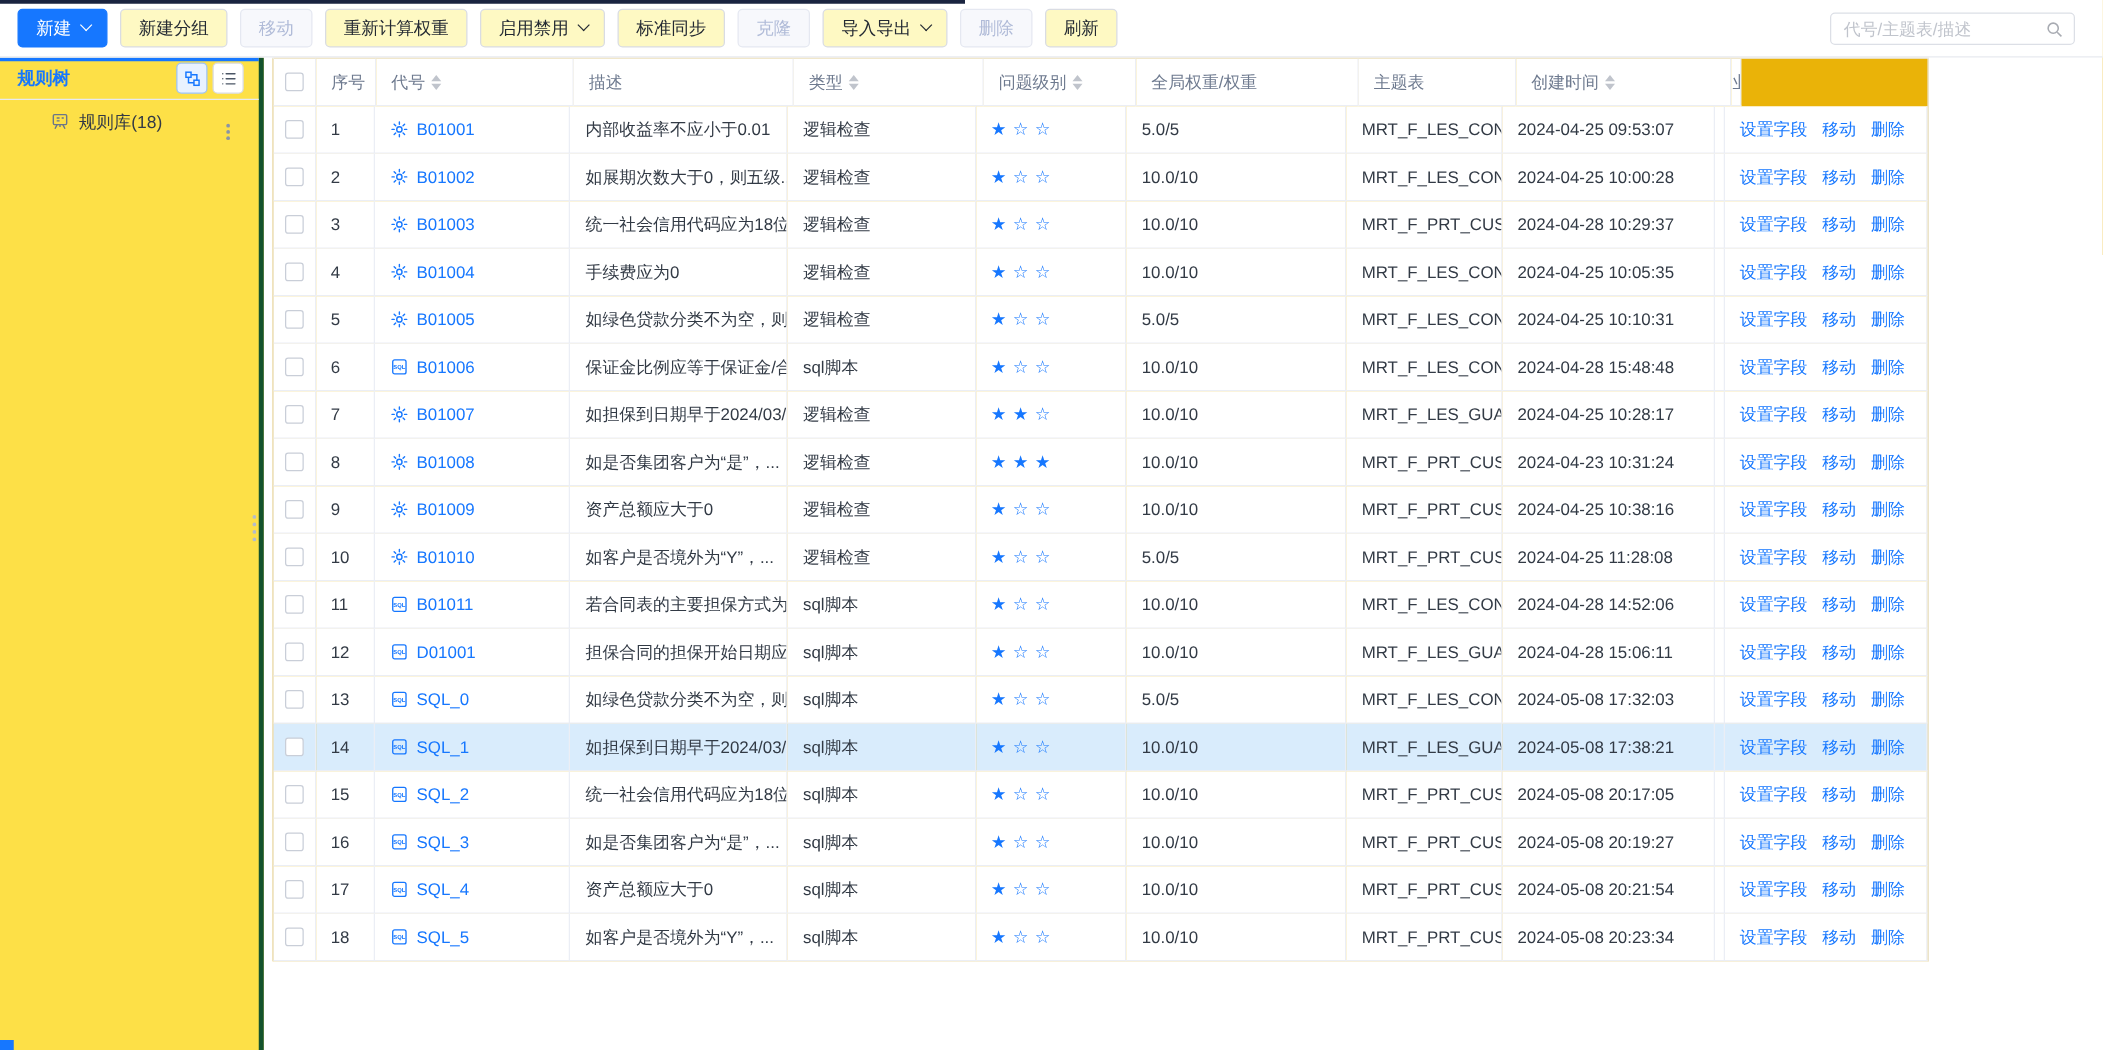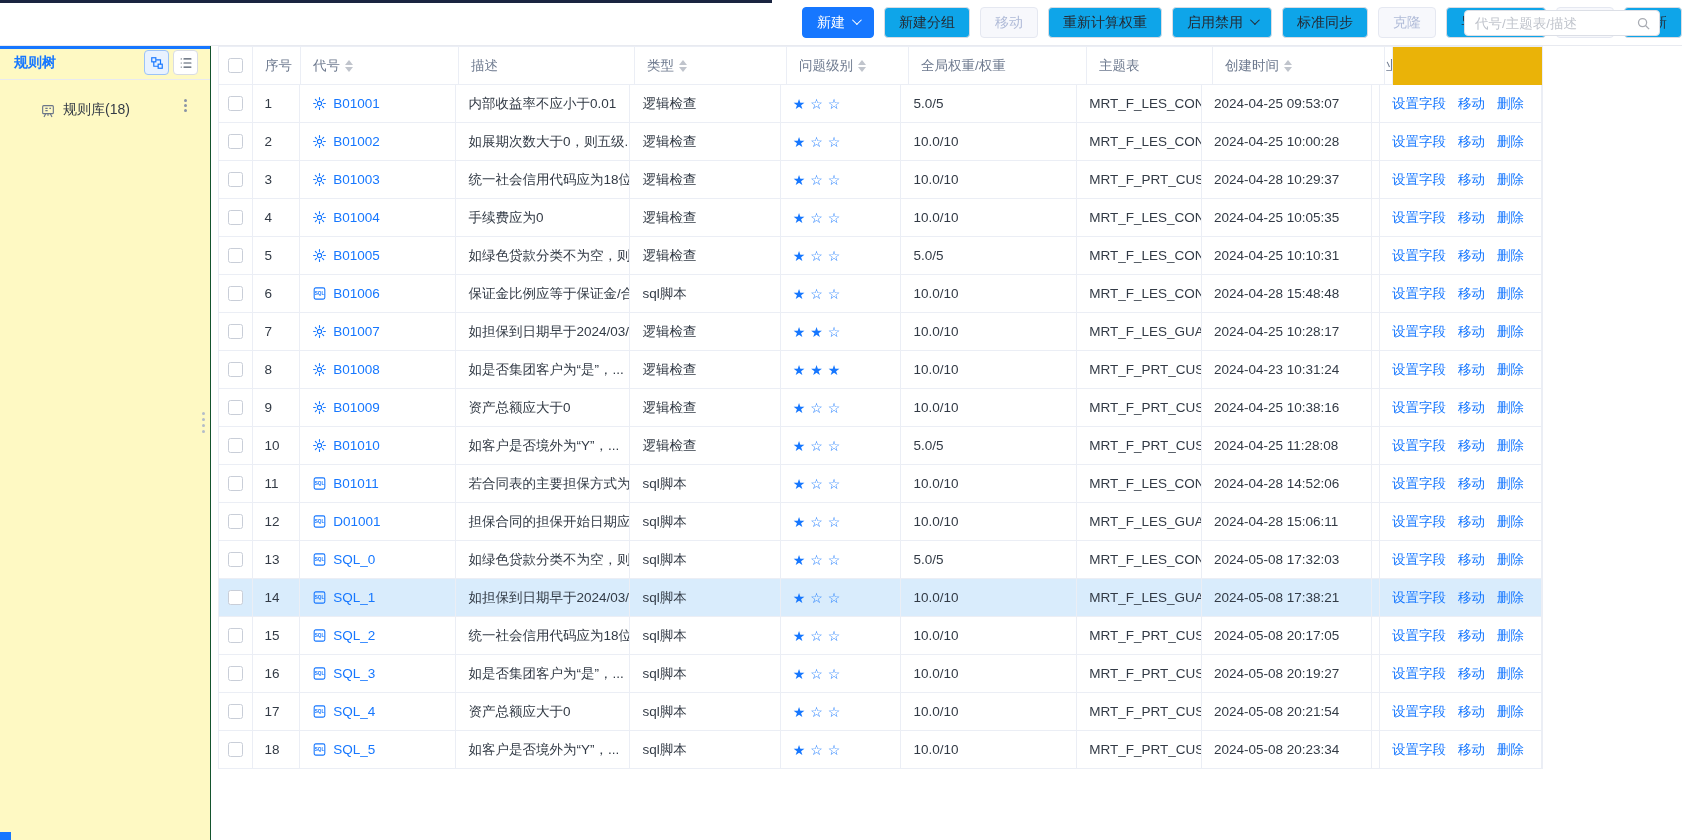--- a/index.html
+++ b/index.html
@@ -4,51 +4,51 @@
 <style>
   :root { --accent:#1677ff; --row-highlight:#d9ecfc; }
   * { margin:0; padding:0; box-sizing:border-box; }
   html,body { width:1682px; height:840px; overflow:hidden; background:#fff;
     font-family:"Liberation Sans","DejaVu Sans",sans-serif; }
   a { text-decoration:none; cursor:pointer; }
 
   
   .topbar { position:absolute; top:0; left:0; width:1682px; height:46px;
     background:#fff; border-bottom:1px solid #e8eaf0; display:flex; align-items:center;
-    padding-left:14px; z-index:2;justify-content:flex-end; }
+    padding-left:14px; z-index:2; }
   .btn-group { display:flex; align-items:center; gap:10px; }
   .btn { height:31px; padding:0 14px; display:inline-flex; align-items:center; gap:7px;
-    border:1px solid #d9dce3; border-radius:4px; background:#0ea5e9; color:#242a33;
+    border:1px solid #d9dce3; border-radius:4px; background:#fef9c3; color:#242a33;
     font-size:14px; cursor:pointer; white-space:nowrap; }
   .btn.primary { background:var(--accent); border-color:var(--accent); color:#fff; }
   .btn.disabled { background:#f7f8fc; border-color:#e5e8f1; color:#b0bbd8; cursor:not-allowed; }
   .caret { width:7px; height:7px; border-right:1.6px solid currentColor;
     border-bottom:1.6px solid currentColor; transform:rotate(45deg) translateY(-2px);
     margin-top:-3px; }
   .search-box { position:absolute; right:22px; top:10px; width:196px; height:26px;
     border:1px solid #dcdfe6; border-radius:4px; display:flex; align-items:center;
     background:#fff; padding:0 8px 0 10px; }
   .search-box input { border:none; outline:none; flex:1; font-size:13.5px; color:#333;
     font-family:inherit; min-width:0; }
   .search-box input::placeholder { color:#c0c4cc; }
   .top-strip { position:absolute; top:0; left:0; width:772px; height:3px; background:#1a2440; z-index:3; }
 
   
   .sidebar { position:absolute; top:46px; left:0; width:211px; bottom:0;
-    border-right:1px solid #14532d; background:#fef9c3; }
+    border-right:4px solid #14532d; background:#fde047; }
   .inkbar { position:absolute; top:0; left:0; width:100%; height:3px; background:var(--accent); }
   .side-head { height:34px; display:flex; align-items:center; padding:0 12px 0 14px;
     border-bottom:1px solid #e8eaf0; }
   .tab-label { color:var(--accent); font-weight:bold; font-size:14px; cursor:pointer; }
   .view-btns { margin-left:auto; display:flex; gap:4px; }
   .icon-btn { width:25px; height:25px; border:1px solid #d9dce3; border-radius:4px;
     display:flex; align-items:center; justify-content:center; background:#fff;
     color:#4b5666; cursor:pointer; }
   .icon-btn.active { background:#e8f2ff; border-color:#9cc3f7; color:var(--accent); }
-  .tree-node { margin-top:9px; height:30px; display:flex; align-items:flex-end;
+  .tree-node { margin-top:9px; height:30px; display:flex; align-items:flex-start;
     padding-left:40px; font-size:14px; color:#333a45; position:relative; cursor:pointer; }
   .tree-node .node-icon { color:#6b7689; display:flex; margin-right:7px; }
   .kebab { position:absolute; right:18px; top:8px; width:14px; height:16px;
     display:flex; flex-direction:column; align-items:center; justify-content:center;
     gap:2px; cursor:pointer; }
   .kebab i { width:3px; height:3px; border-radius:50%; background:#8a94a6; }
   .grip { position:absolute; left:202px; top:412px; display:flex; flex-direction:column;
     gap:3px; cursor:col-resize; z-index:4; }
   .grip i { width:3px; height:3px; border-radius:50%; background:#b4bcc9; }
   .bottom-blue { position:absolute; left:0; bottom:0; width:11px; height:8px; background:var(--accent); }

